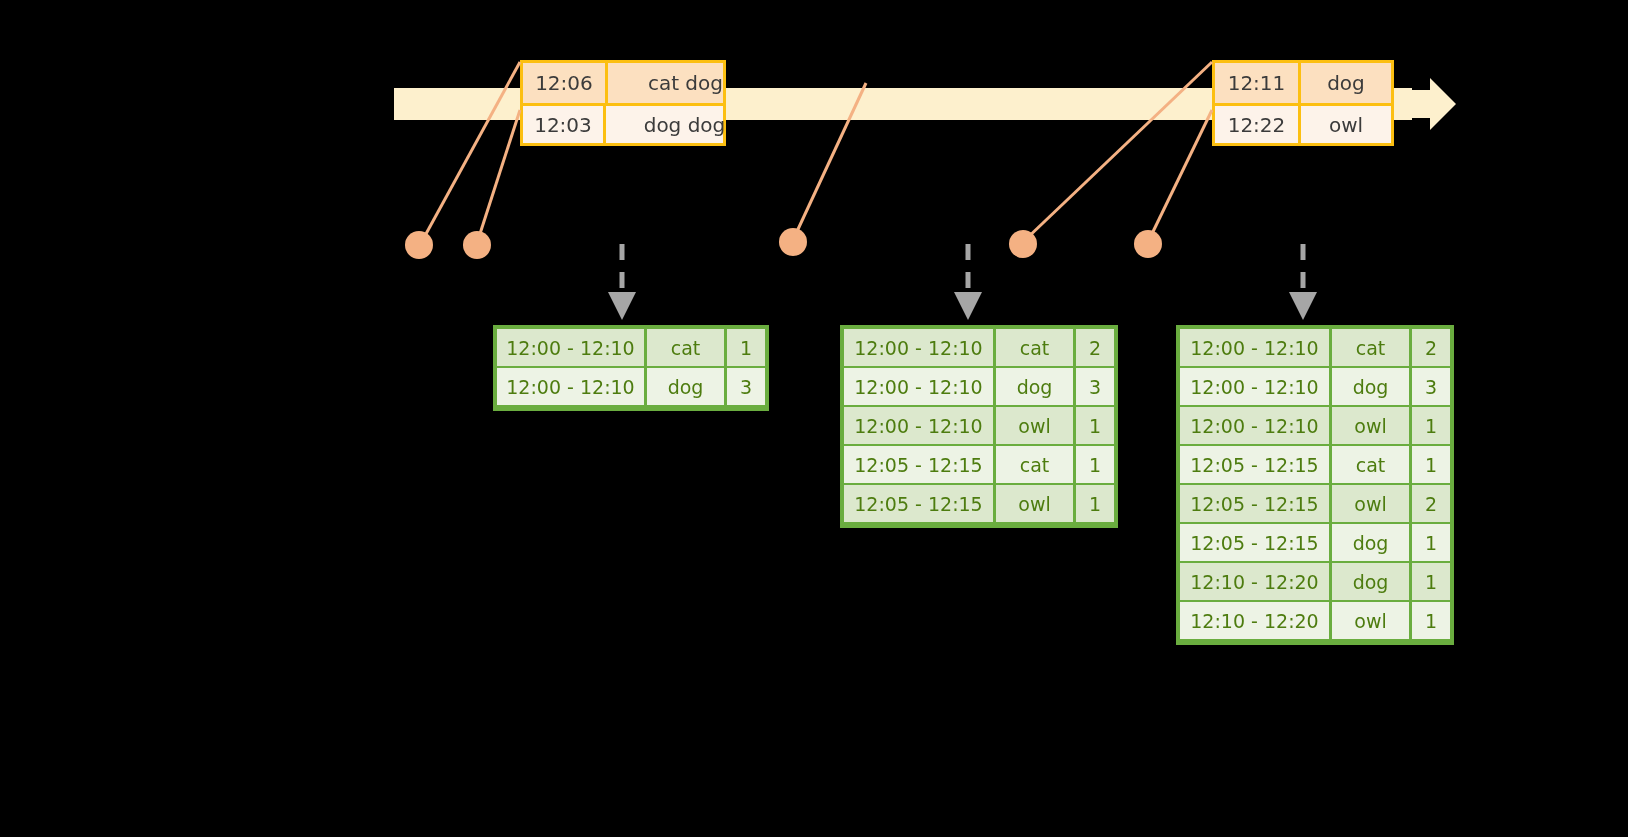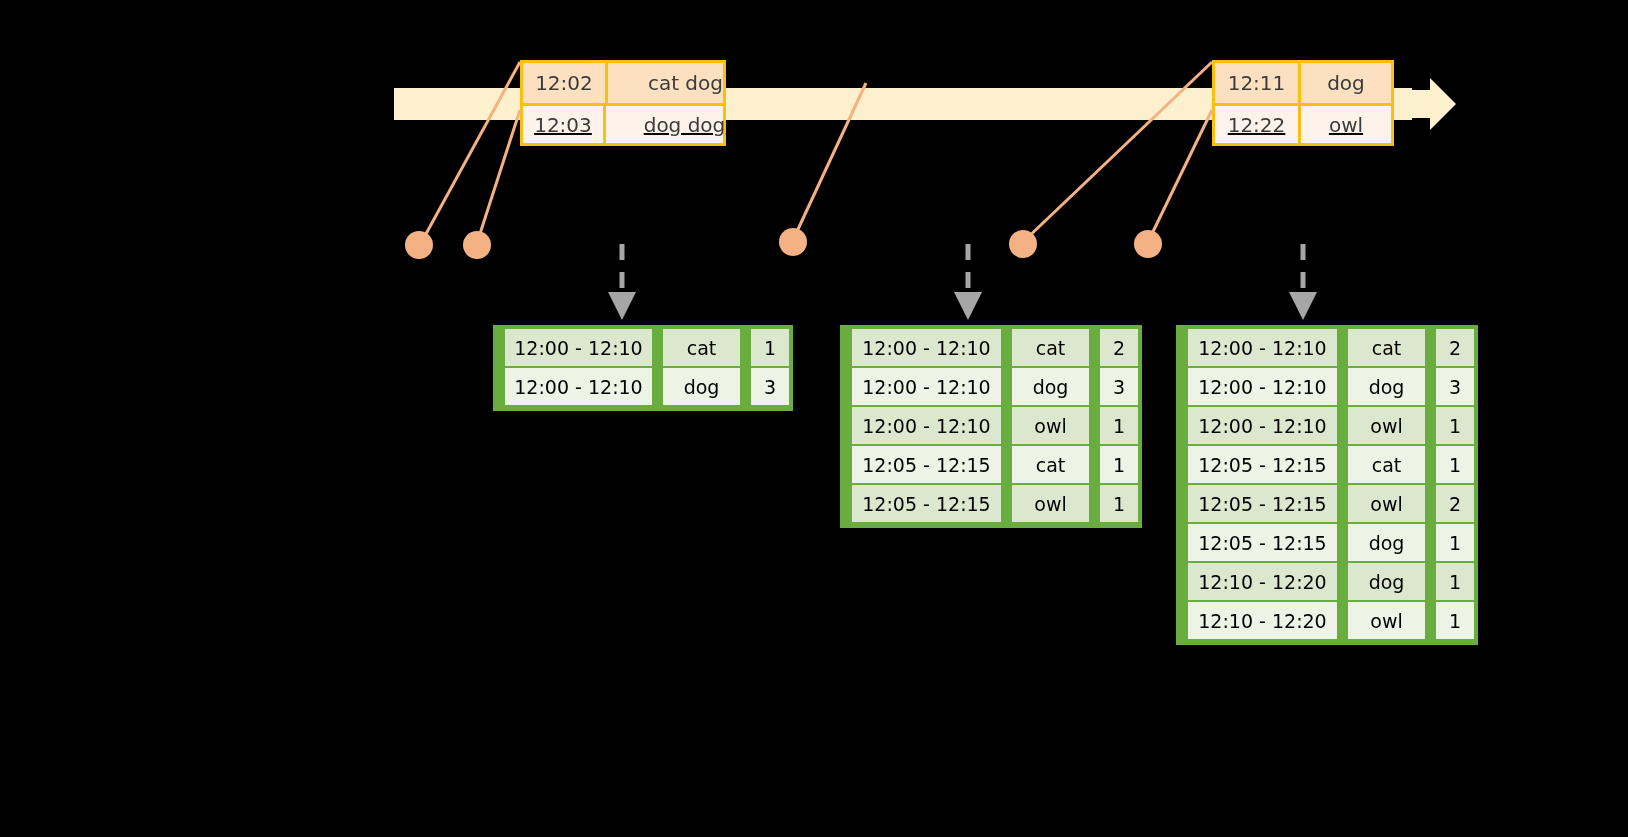--- a/index.html
+++ b/index.html
@@ -35,21 +35,21 @@
     border:3px solid #fcbf11;
     background:#fff6eb;
     display:flex;
     flex-direction:column;
   }
   .evt-row {
     display:flex;
     flex-direction:row;
     height:40px;
   }
-  .evt-row + .evt-row { border-top:3px solid #fcbf11;text-decoration:underline; }
+  .evt-row + .evt-row { border-top:3px solid #fcbf11; }
   .evt-row.shade .evt-cell { background:#fce0c0; }
   .evt-cell {
     display:flex; align-items:center; justify-content:center;
     font-size:20px; color:#3b3b3b;
     background:#fdf3ea;
     white-space:nowrap;
   }
   .evt-cell.time { width:86px; border-right:3px solid #fcbf11; }
   .evt-cell.payload { flex:1; }
 
@@ -65,26 +65,25 @@
     position:absolute;
     border:4px solid #6aad3f;
     background:#6aad3f;
     display:flex;
     flex-direction:column;
     gap:0;
   }
   .res-row { display:flex; flex-direction:row; height:39px; }
   .res-cell {
     display:flex; align-items:center; justify-content:center;
-    font-size:19px; color:#000000;
+    font-size:19px; color:#4d7c0f;
     background:#edf3e5;
     border-right:3px solid #6aad3f;
     border-bottom:2px solid #6aad3f;
     white-space:nowrap;
-    margin-left:8px;
   }
   .res-row.shade .res-cell { background:#dce8cd; }
   .res-cell.last { border-right:none; }
   .res-cell.range { width:150px; }
   .res-cell.key   { width:80px; }
   .res-cell.cnt   { width:38px; }
 
   #tbl-1 { left:493px; top:325px; }
   #tbl-2 { left:840px; top:325px; }
   #tbl-3 { left:1176px; top:325px; }
@@ -99,21 +98,21 @@
 
 <div id="stage">
 
   <div class="timeline-bar"></div>
   <svg class="timeline-head" viewBox="0 0 56 52">
     <path d="M0 12 L30 12 L30 0 L56 26 L30 52 L30 40 L0 40 Z" fill="#fdf0cd"></path>
   </svg>
 
   <div class="evt-box" id="evt-a">
     <div class="evt-row shade">
-      <div class="evt-cell time">12:02</div>
+      <div class="evt-cell time">12:06</div>
       <div class="evt-cell payload">cat dog</div>
     </div>
     <div class="evt-row">
       <div class="evt-cell time">12:03</div>
       <div class="evt-cell payload">dog dog</div>
     </div>
   </div>
 
 
   <div class="evt-box" id="evt-c">

